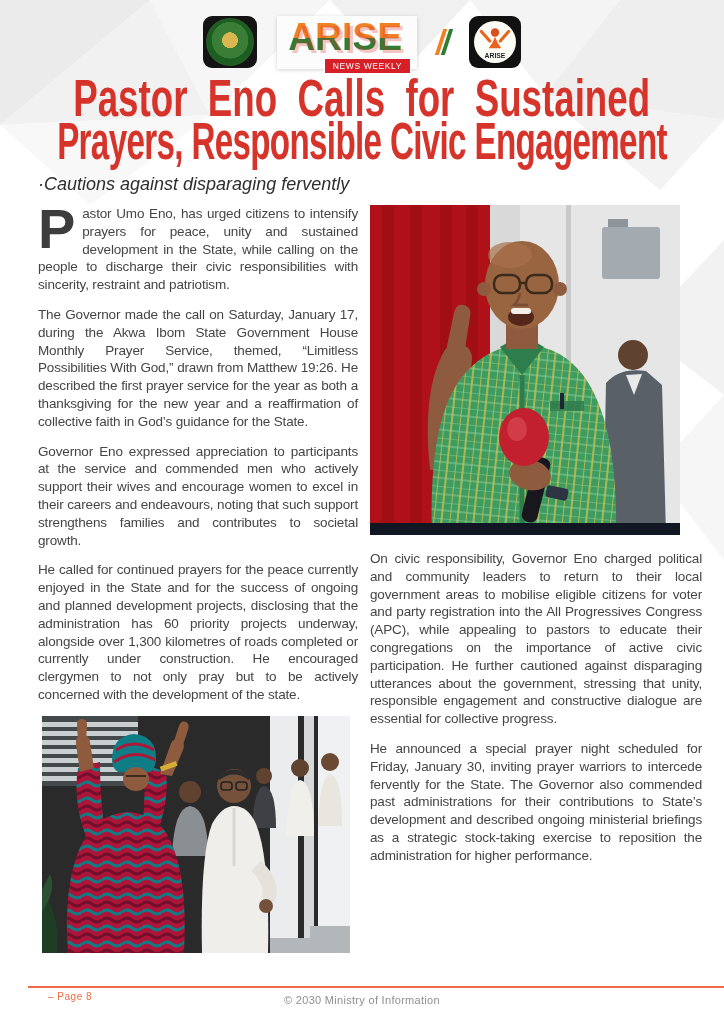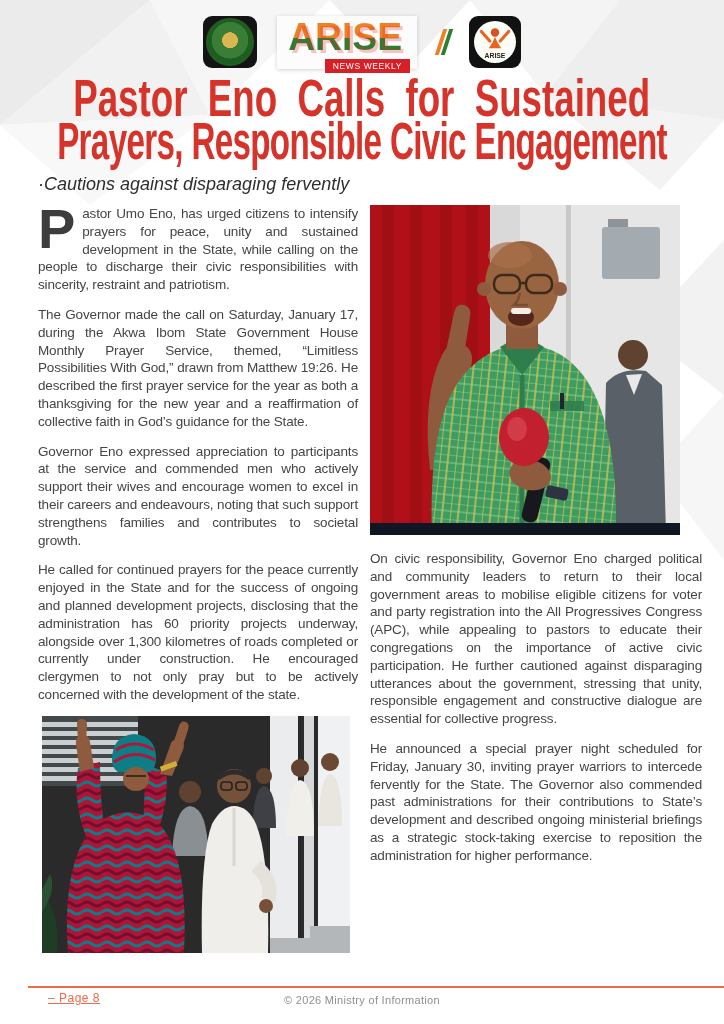--- a/index.html
+++ b/index.html
@@ -42,21 +42,21 @@
   .col-right{width:332px;}
   .para{margin:0 0 12px 0;font-size:13.5px;line-height:17.8px;color:#454545;text-align:justify;letter-spacing:-.15px;}
   .dropcap{float:left;font-size:56px;line-height:44px;font-weight:700;color:#3d3d3d;padding:2px 7px 0 0;}
   figure{margin:0;}
   .photo-right{display:block;margin:0 0 11px 0;}
   .photo-left{display:block;margin:4px 0 0 4px;}
 
   
   .footer{position:absolute;left:0;right:0;top:986px;z-index:2;}
   .rule{margin-left:28px;border-top:2px solid #ee6b47;}
-  .pageno{position:absolute;left:48px;top:5px;color:#ee6b47;font-size:12px;letter-spacing:.5px;text-decoration:underline;}
+  .pageno{position:absolute;left:48px;top:5px;color:#ee6b47;font-size:10px;letter-spacing:.5px;}
   .copyright{text-align:center;margin-top:6px;color:#8f8f8f;font-size:11px;letter-spacing:.3px;}
 </style>
 </head>
 <body>
 
 <div class="page">
 
   <svg class="bg-pattern" width="724" height="1024" viewBox="0 0 724 1024">
     <polygon points="0,0 150,0 0,125" fill="#ebebeb"></polygon>
     <polygon points="150,0 0,125 210,115" fill="#f1f1f1"></polygon>
@@ -230,17 +230,17 @@
         </figure>
 
         <p class="para">On civic responsibility, Governor Eno charged political and community leaders to return to their local government areas to mobilise eligible citizens for voter and party registration into the All Progressives Congress (APC), while appealing to pastors to educate their congregations on the importance of active civic participation. He further cautioned against disparaging utterances about the government, stressing that unity, responsible engagement and constructive dialogue are essential for collective progress.</p>
         <p class="para">He announced a special prayer night scheduled for Friday, January 30, inviting prayer warriors to intercede fervently for the State. The Governor also commended past administrations for their contributions to State’s development and described ongoing ministerial briefings as a strategic stock-taking exercise to reposition the administration for higher performance.</p>
       </section>
     </main>
 
     <footer class="footer">
       <div class="rule"></div>
       <span class="pageno">– Page 8</span>
-      <div class="copyright">© 2026 Ministry of Information</div>
+      <div class="copyright">© 2030 Ministry of Information</div>
     </footer>
 
   </div>
 </div>
 
 </body></html>

